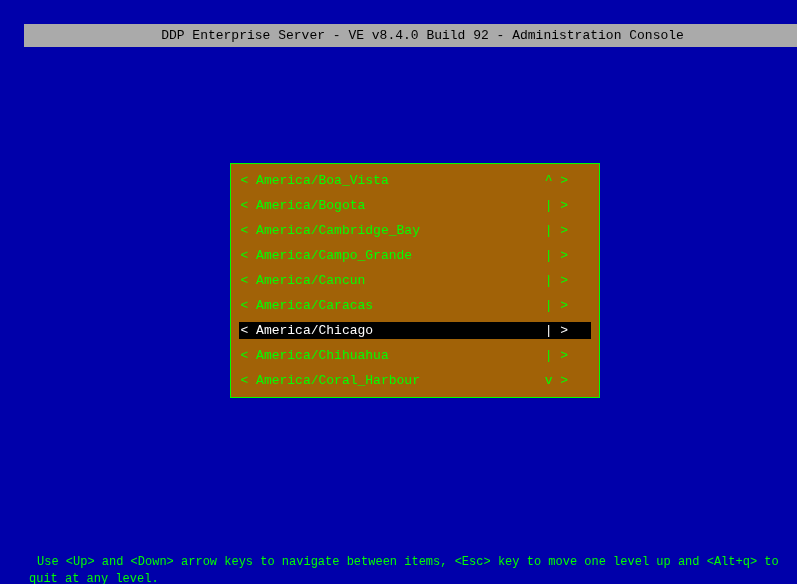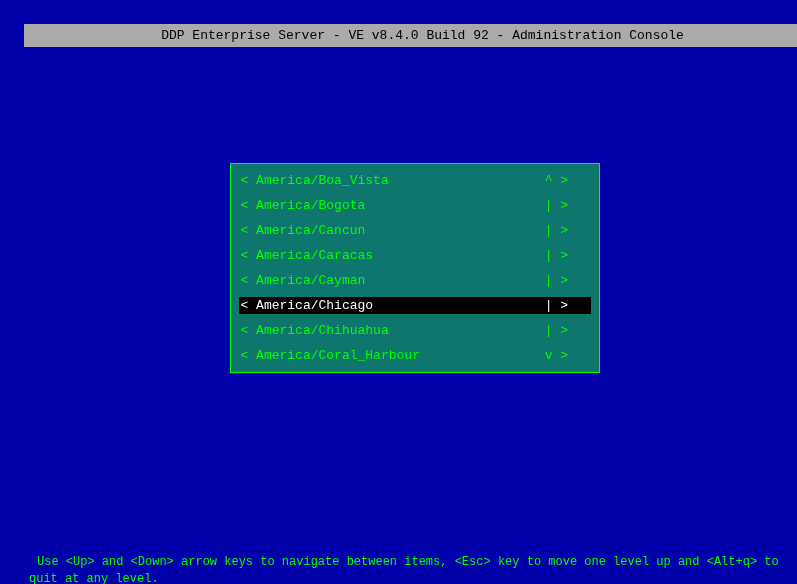--- a/index.html
+++ b/index.html
@@ -32,21 +32,21 @@
       display: flex;
       flex-direction: column;
       align-items: center;
       justify-content: flex-start;
       padding-top: 100px;
     }
 
     #list-box {
       border: 1px solid #00ff00;
       width: 370px;
-      background-color: #0f766e;
+      background-color: #a16207;
       color: #00ff00;
       font-family: 'Courier New', Courier, monospace;
       font-size: 13px;
     }
 
     .list-item {
       display: flex;
       align-items: center;
       padding: 1px 2px;
       white-space: pre;
@@ -74,23 +74,24 @@
 <body>
 
 <div id="title-bar">
   <span>DDP Enterprise Server - VE v8.4.0 Build 92 - Administration Console</span>
 </div>
 
 <div id="main-content">
   <div id="list-box">
   <div class="list-item">&lt; America/Boa_Vista                    ^ &gt;</div>
       <div class="list-item">&lt; America/Bogota                       | &gt;</div>
+      <div class="list-item">&lt; America/Cambridge_Bay                | &gt;</div>
+      <div class="list-item">&lt; America/Campo_Grande                 | &gt;</div>
       <div class="list-item">&lt; America/Cancun                       | &gt;</div>
       <div class="list-item">&lt; America/Caracas                      | &gt;</div>
-      <div class="list-item">&lt; America/Cayman                       | &gt;</div>
       <div class="list-item selected">&lt; America/Chicago                      | &gt;</div>
       <div class="list-item">&lt; America/Chihuahua                    | &gt;</div>
       <div class="list-item">&lt; America/Coral_Harbour                v &gt;</div>
     </div>
 </div>
 
 <div id="status-bar">
   <span>Use &lt;Up&gt; and &lt;Down&gt; arrow keys to navigate between items, &lt;Esc&gt; key to move one level up and &lt;Alt+q&gt; to quit at any level.</span>
 </div>
 

